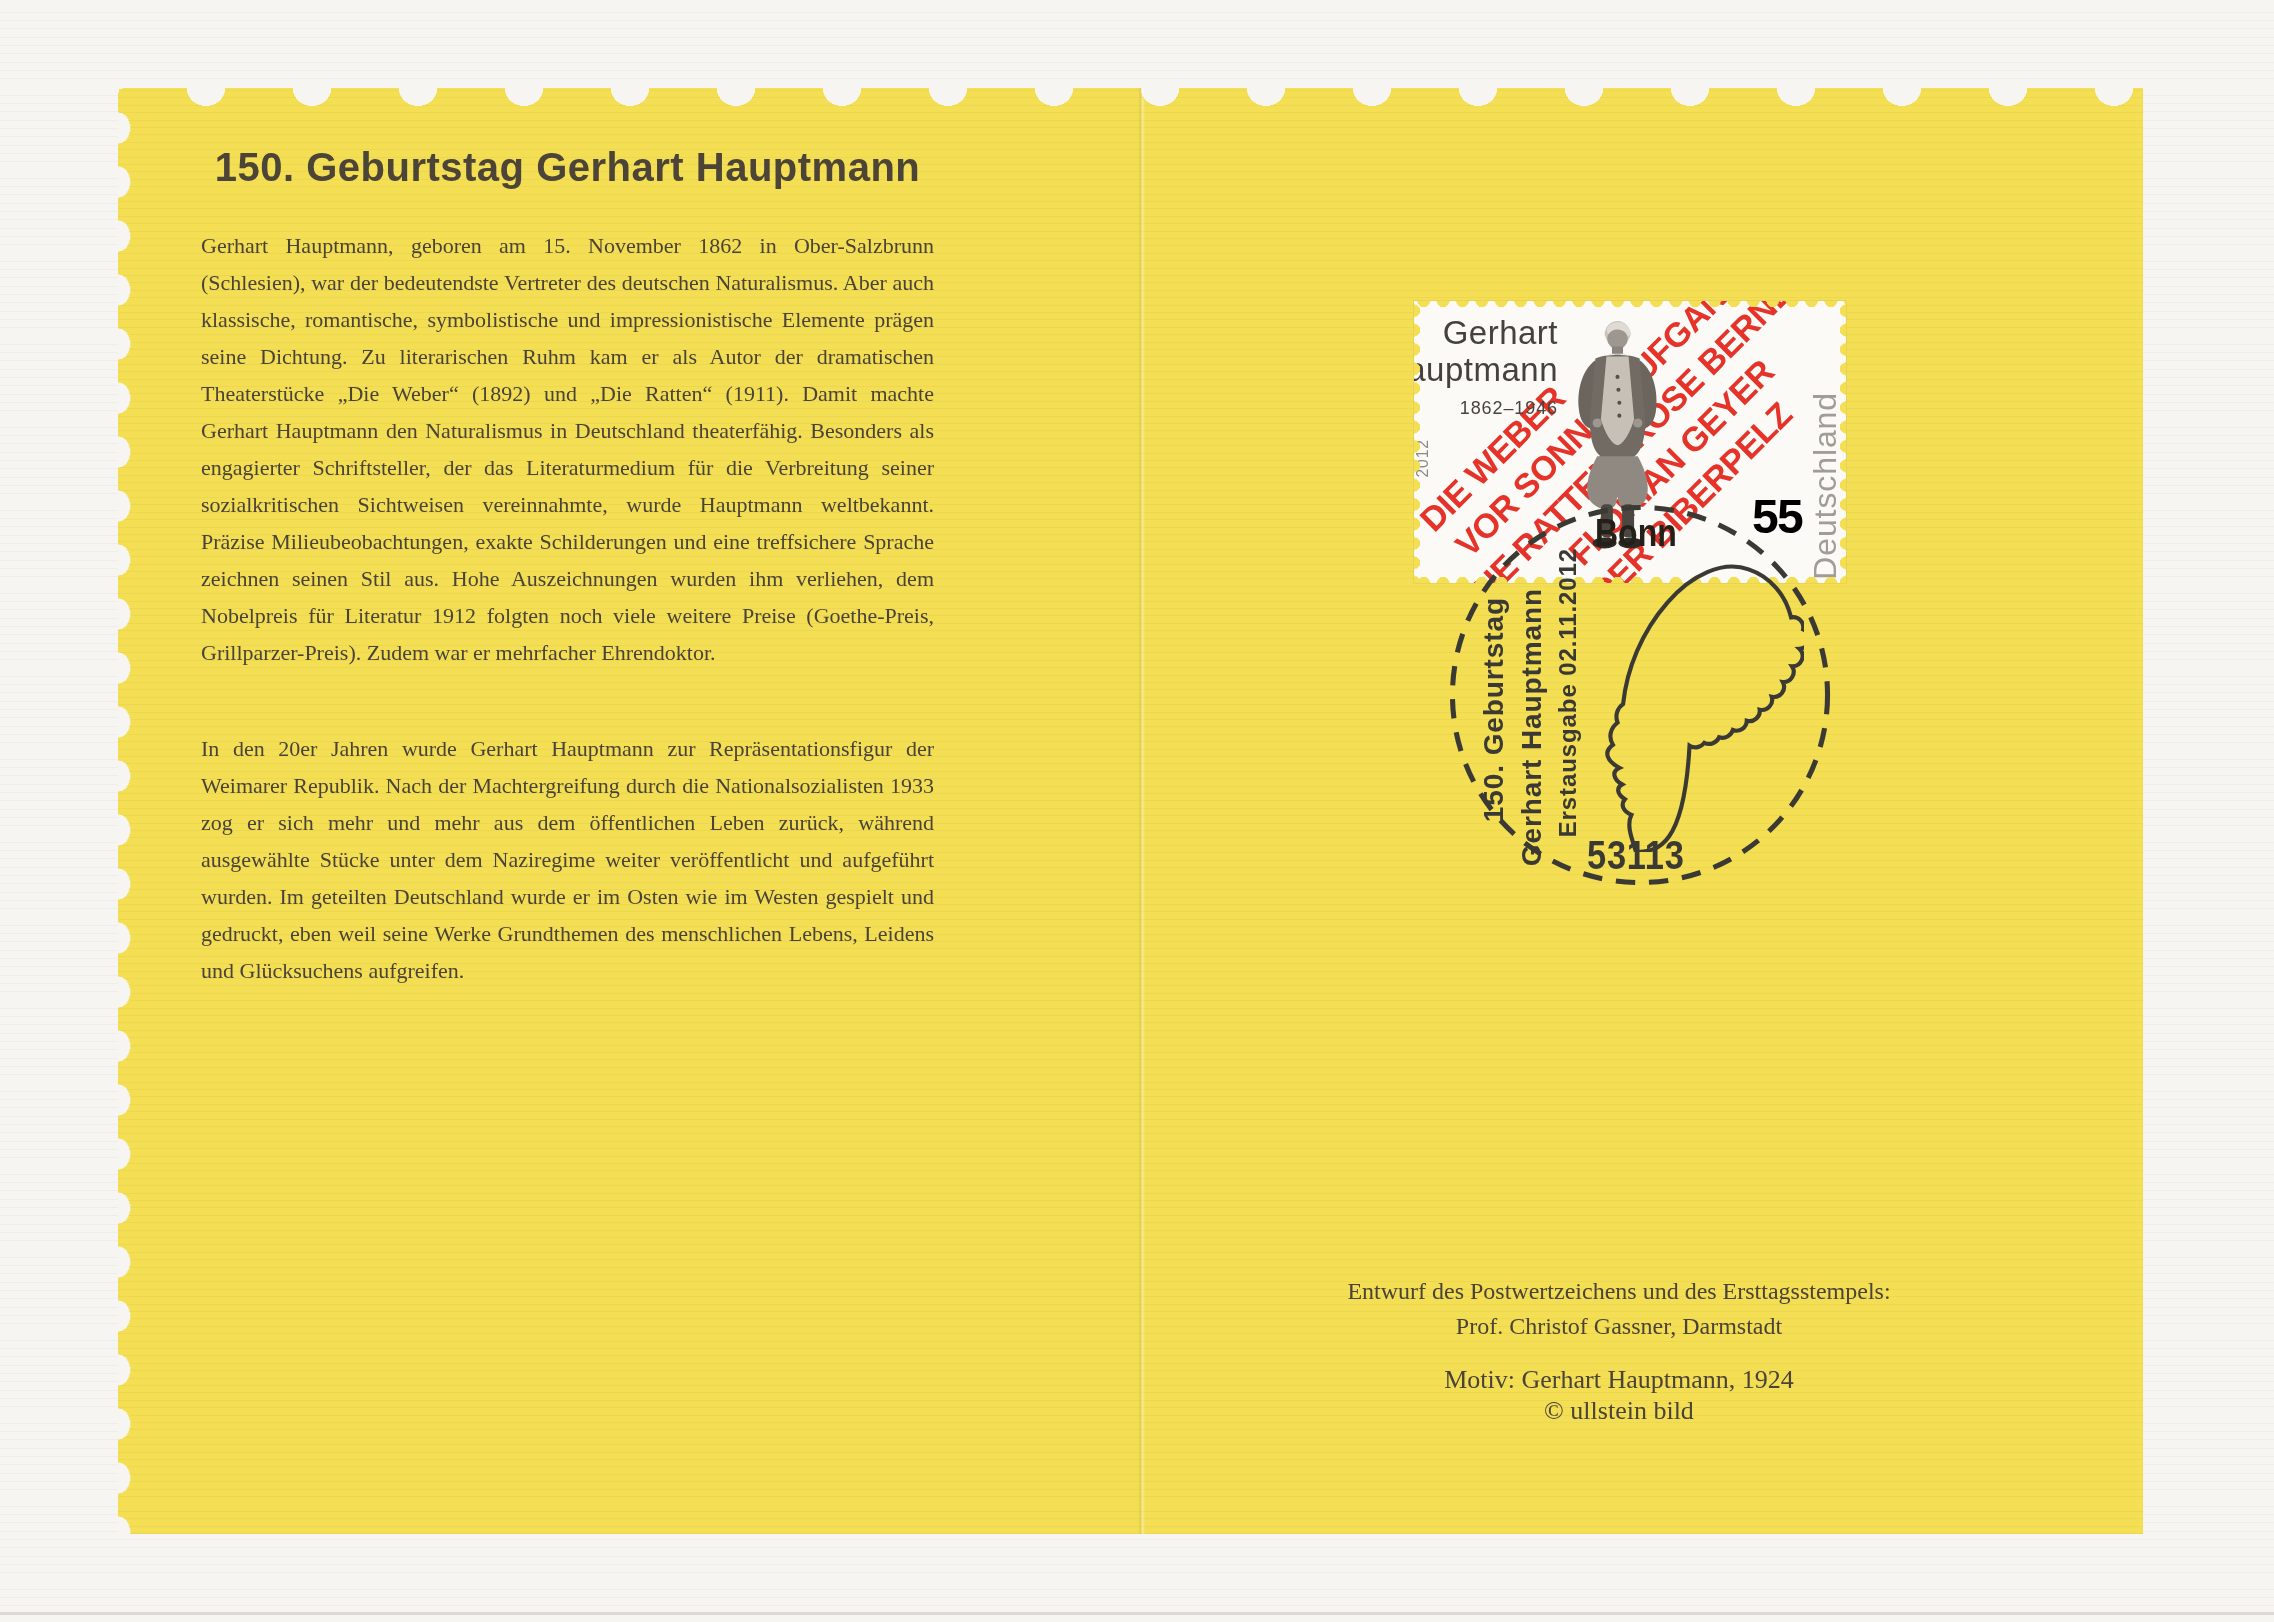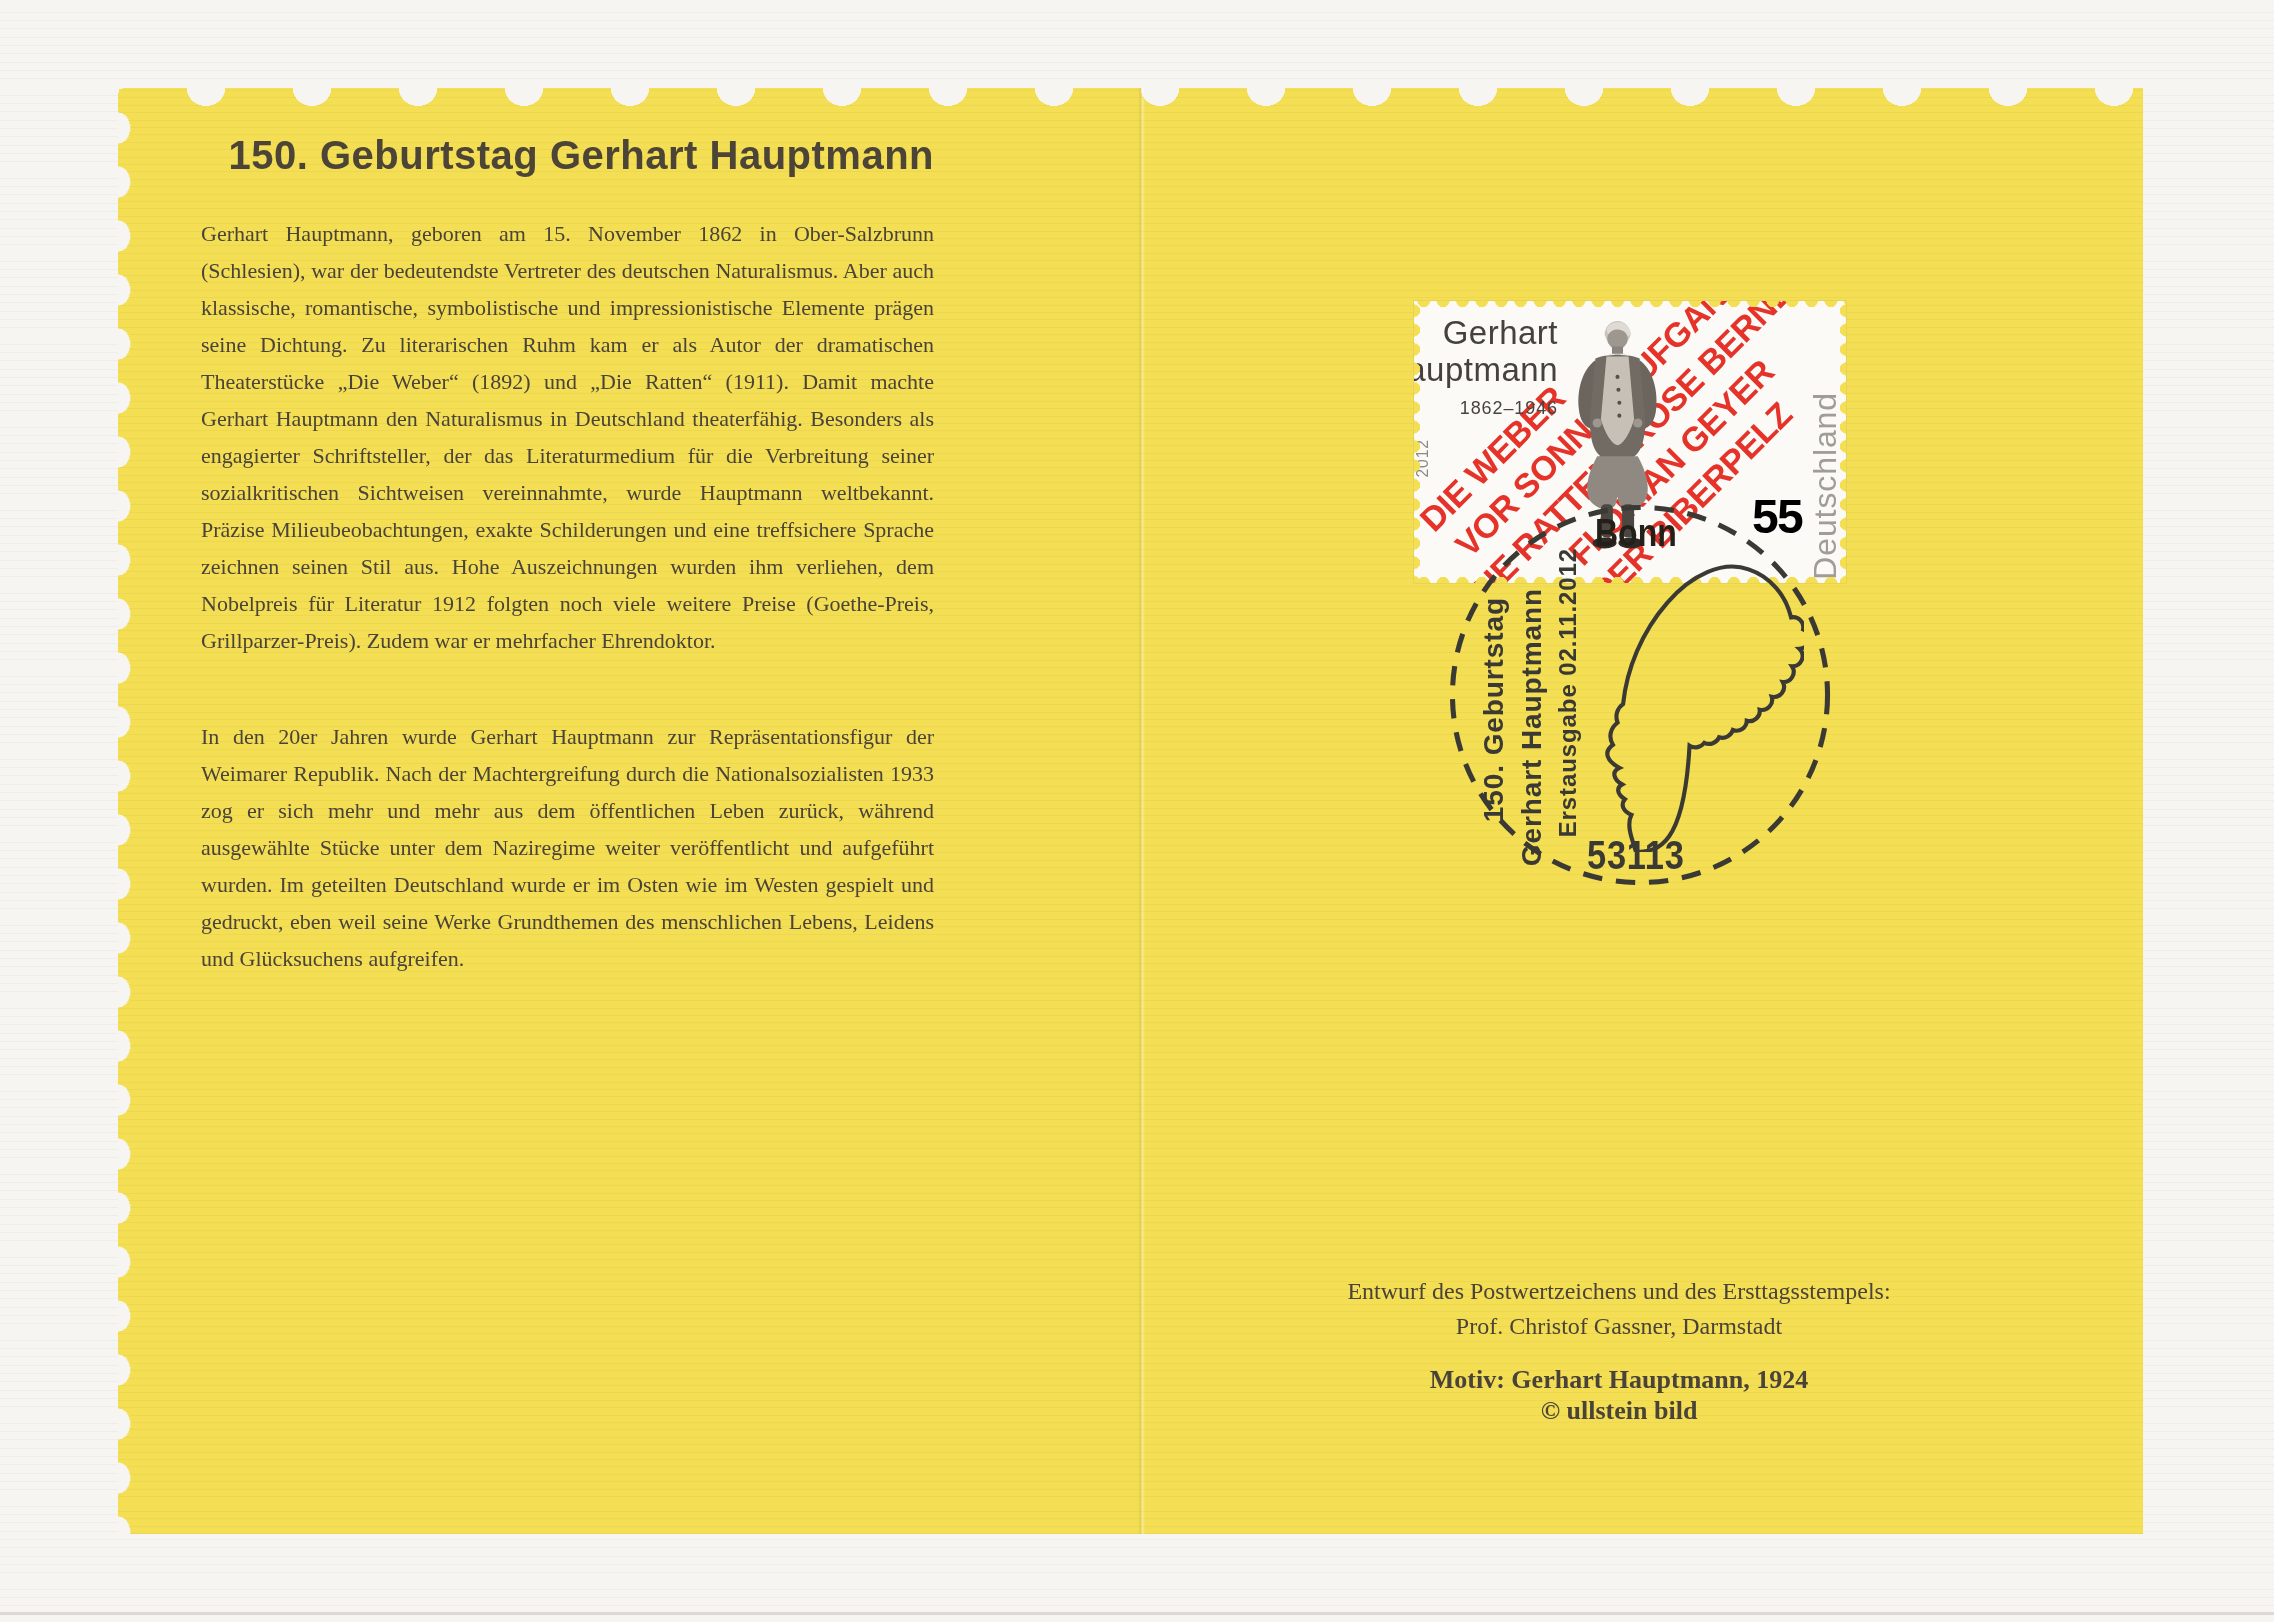--- a/index.html
+++ b/index.html
@@ -42,21 +42,21 @@
     background:linear-gradient(90deg, rgba(0,0,0,0), rgba(120,100,20,0.12) 40%, rgba(255,255,255,0.4) 62%, rgba(0,0,0,0));
   }
   
   .left-col{
     position:absolute;left:83px;top:44px;width:733px; 
     color:#4a4339;
   }
   .left-col h1{
     font-family:"Liberation Sans", sans-serif;
     font-weight:600;font-size:40px;line-height:46px;
-    color:#4c4437;text-align:right;margin:0 0 37px 0;letter-spacing:0.5px;
+    color:#4c4437;text-align:center;margin:12px 0 37px 0;letter-spacing:0.5px;
   }
   .left-col p{
     font-size:22px;line-height:37px;text-align:justify;margin:0 0 59px 0;
   }
   .left-col p:last-child{margin-bottom:0;}
   
   .stamp{
     position:absolute;left:1296px;top:213px;width:432px;height:282px; 
     background:#fbfaf6;overflow:hidden;
     box-shadow:0 0 0 0.9px rgba(160,150,110,0.15);
@@ -127,21 +127,21 @@
   .pm-code{
     left:1469px;top:744px;font-weight:bold;font-size:41px;
     transform:scaleX(0.84);transform-origin:left top;letter-spacing:0.9px;
   } 
   
   .credits{
     position:absolute;left:1178px;top:1186px;width:646px;text-align:center; 
     color:#4a4339;font-family:"Liberation Serif", serif;
   }
   .credits .big{font-size:24px;line-height:35px;}
-  .credits .small{font-size:26px;line-height:31px;font-weight:bold;}
+  .credits .small{font-size:26px;line-height:31px;}
   .credits .gap{height:20px;}
 </style>
 </head>
 <body>
 
 <div class="paper">
   <div class="card">
     <div class="card-perf-top"></div>
     <div class="card-perf-left"></div>
     <div class="fold-line"></div>

